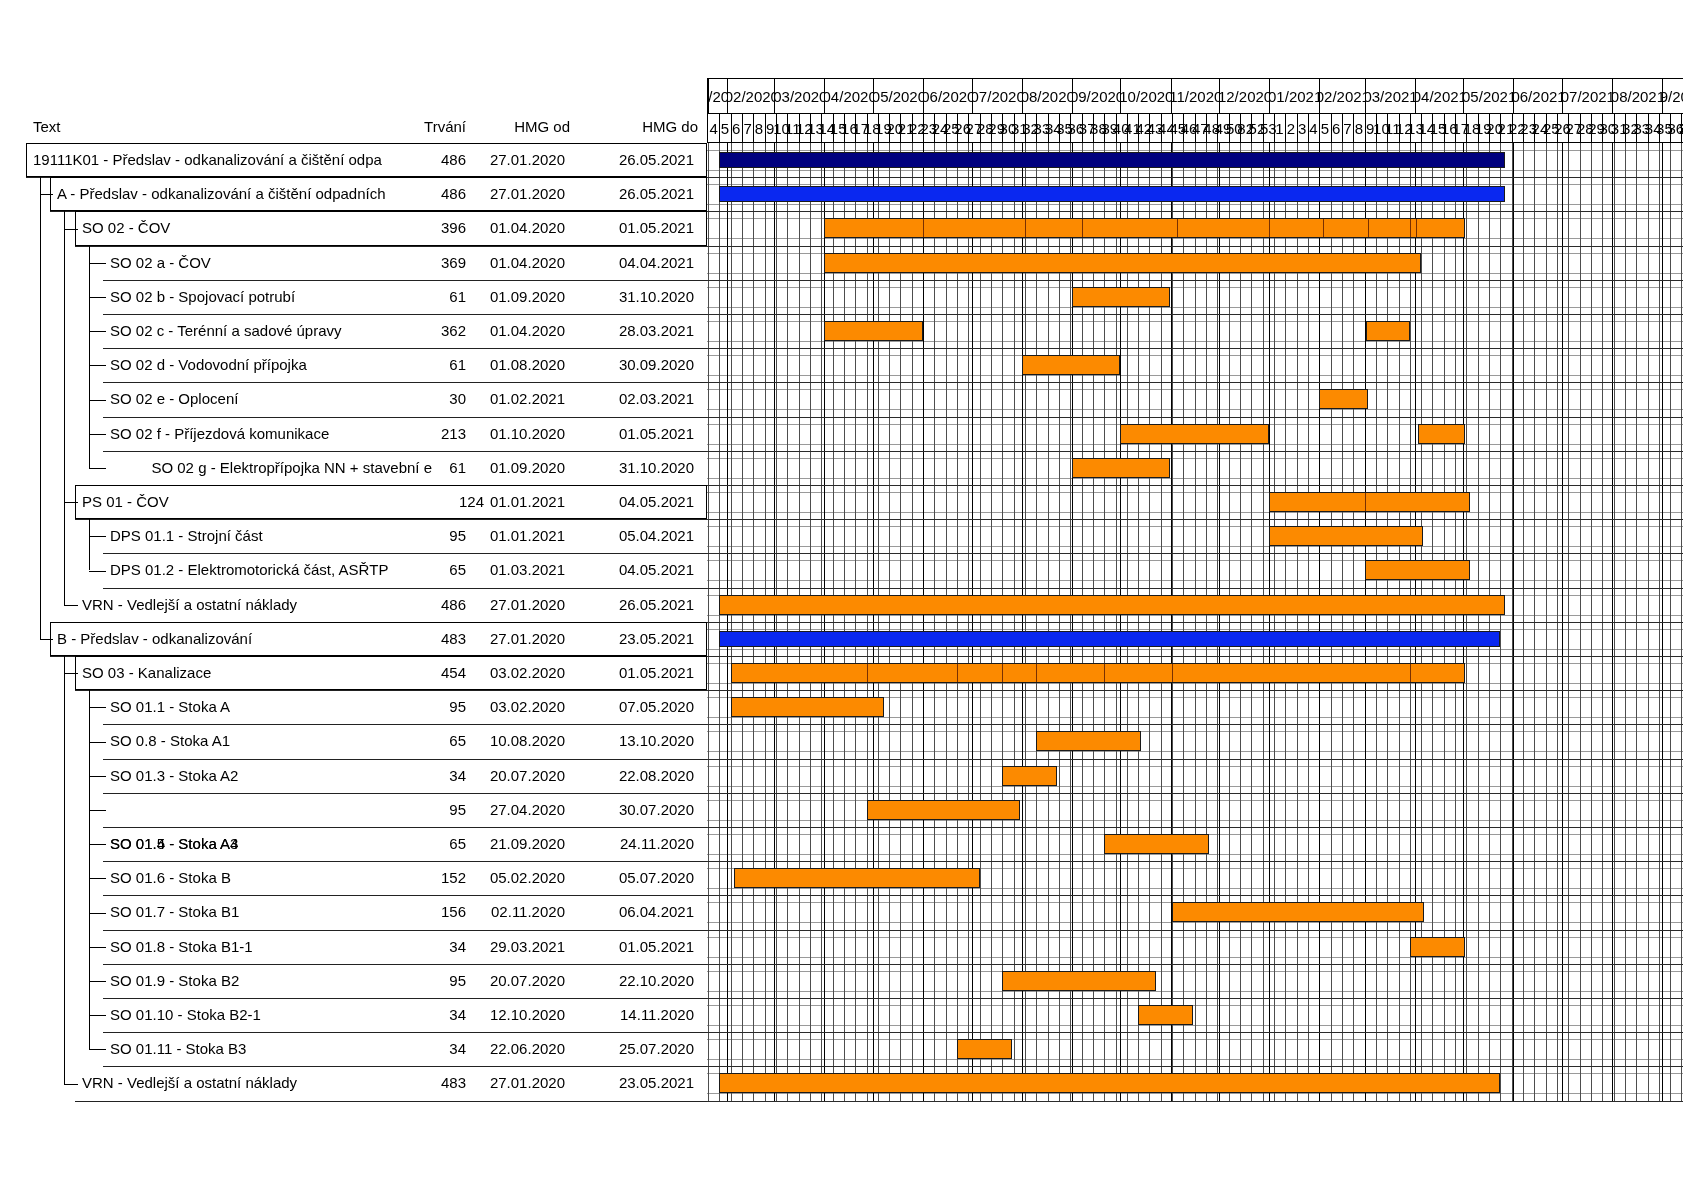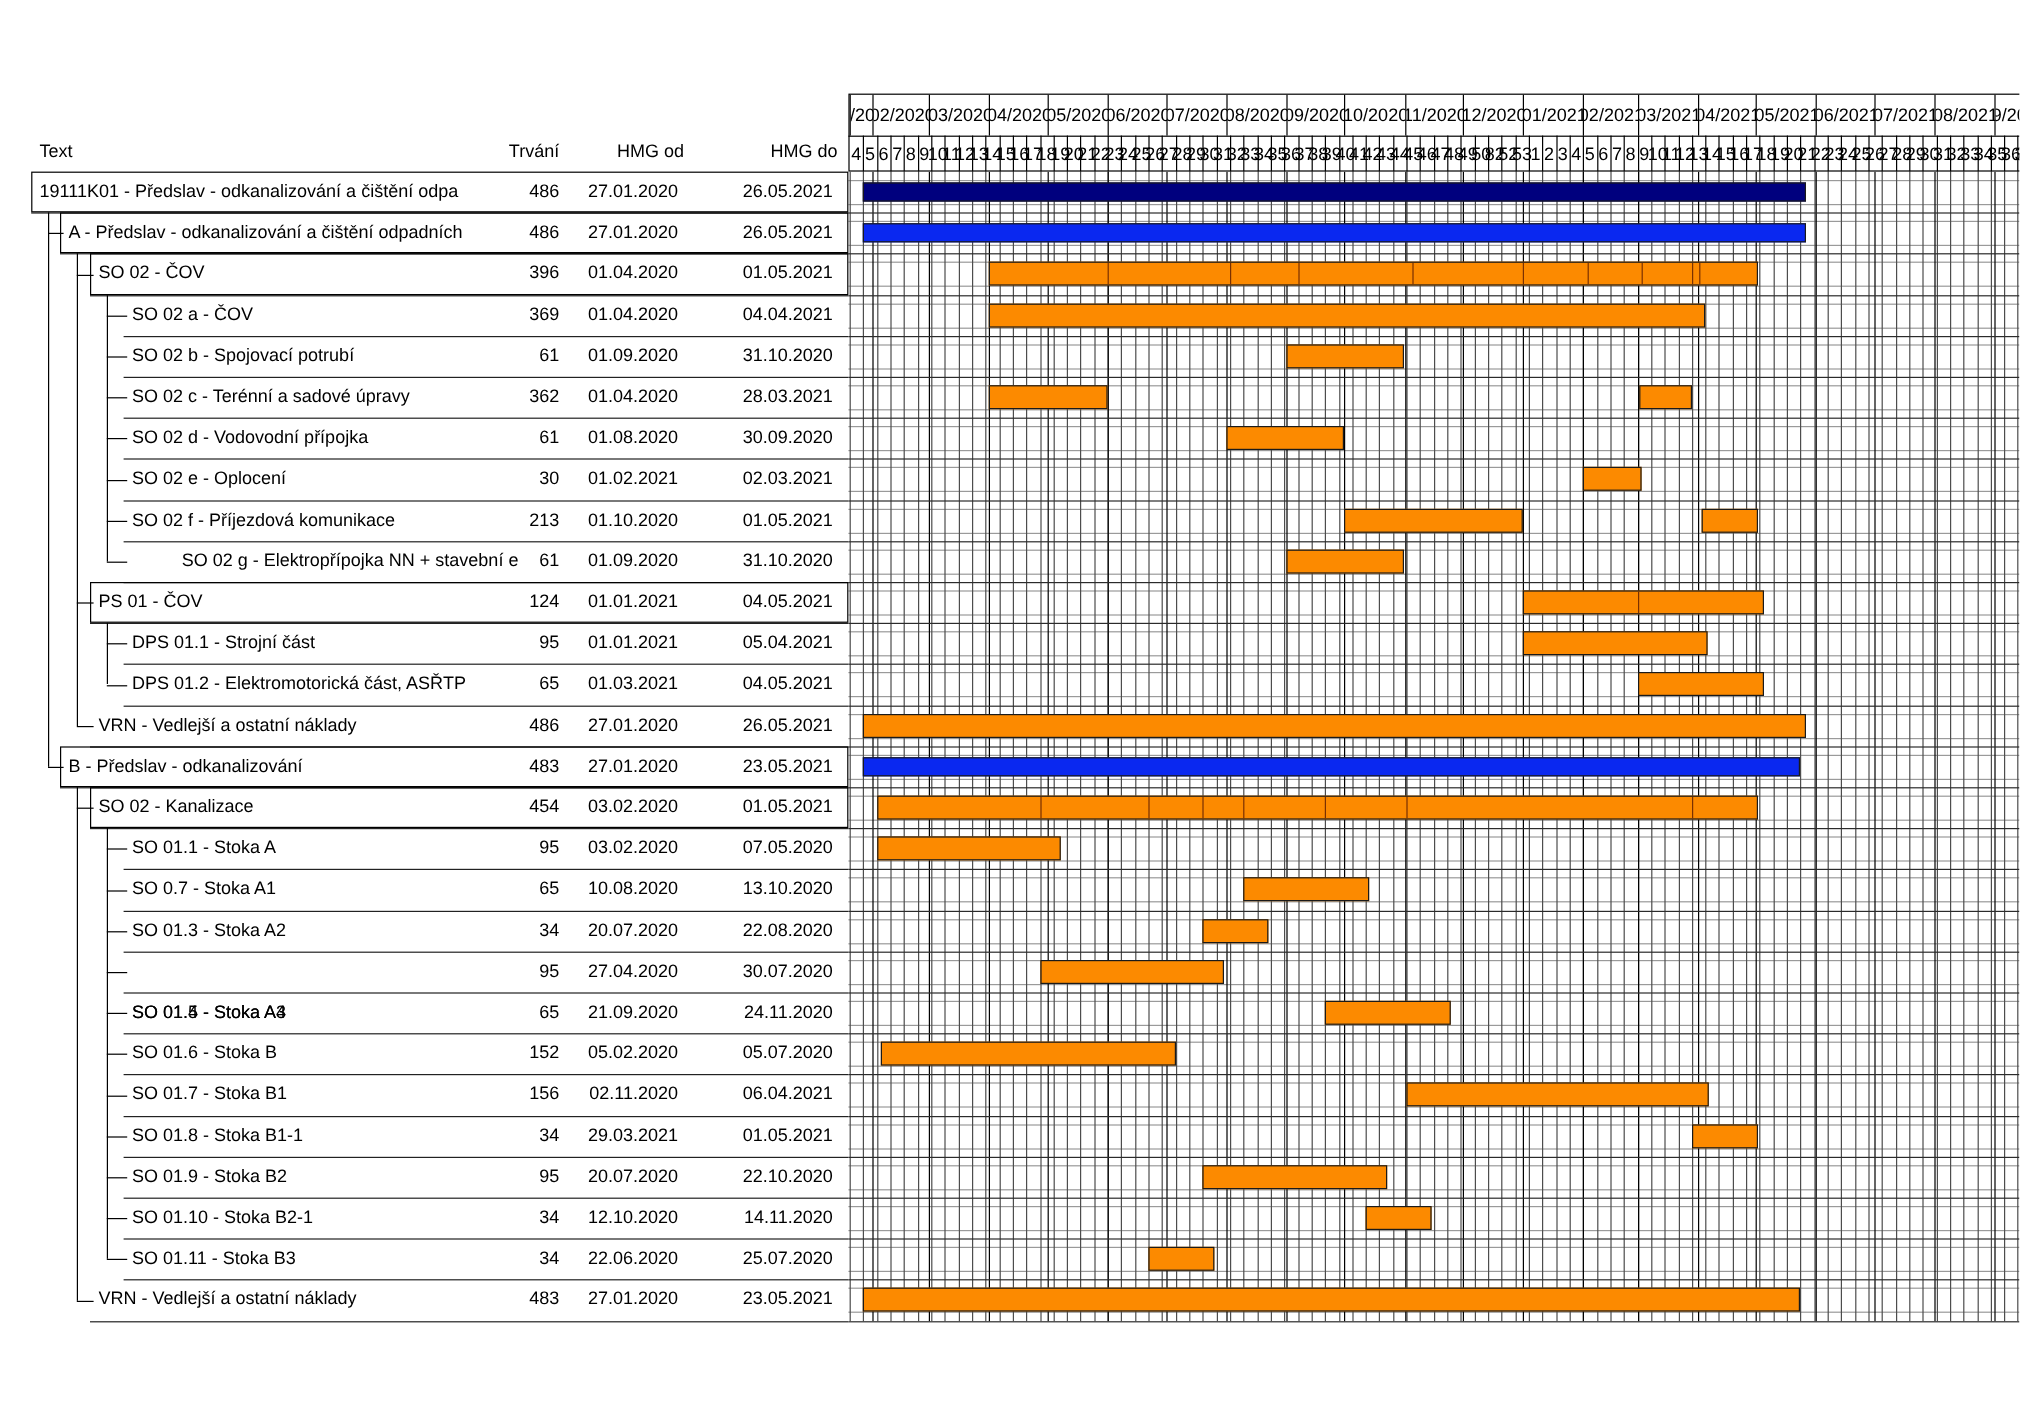--- a/index.html
+++ b/index.html
@@ -488,21 +488,21 @@
       <div class="abs" style="left: 0px; top: 450.8px; width: 707px; height: 34.2px;"></div>
       <div class="abs rowline" style="left: 103px; top: 485px; width: 604px;"></div>
       <div class="abs task-label" style="left: 110px; top: 450.8px; width: 322px; height: 34.2px; line-height: 34.2px; text-align: right;">SO 02 g - Elektropřípojka NN + stavební e</div>
       <div class="abs num" style="left: 366px; top: 450.8px; width: 100px; height: 34.2px; line-height: 34.2px;">61</div>
       <div class="abs num" style="left: 465px; top: 450.8px; width: 100px; height: 34.2px; line-height: 34.2px;">01.09.2020</div>
       <div class="abs num" style="left: 594px; top: 450.8px; width: 100px; height: 34.2px; line-height: 34.2px;">31.10.2020</div>
       <div class="abs" style="left: 0px; top: 485px; width: 707px; height: 34.2px;"></div>
       <div class="abs rowline" style="left: 75px; top: 519.2px; width: 632px;"></div>
       <div class="abs rowbox" style="left: 75px; top: 485px; width: 632px; height: 34.2px; box-sizing: border-box;"></div>
       <div class="abs task-label" style="left: 82px; top: 485px; width: 350px; height: 34.2px; line-height: 34.2px;">PS 01 - ČOV</div>
-      <div class="abs num" style="left: 366px; top: 485px; width: 100px; height: 44px; line-height: 34.2px;">124</div>
+      <div class="abs num" style="left: 384px; top: 485px; width: 100px; height: 44px; line-height: 34.2px;">124</div>
       <div class="abs num" style="left: 465px; top: 485px; width: 100px; height: 34.2px; line-height: 34.2px;">01.01.2021</div>
       <div class="abs num" style="left: 594px; top: 485px; width: 100px; height: 34.2px; line-height: 34.2px;">04.05.2021</div>
       <div class="abs" style="left: 0px; top: 519.2px; width: 707px; height: 34.2px;"></div>
       <div class="abs rowline" style="left: 103px; top: 553.4px; width: 604px;"></div>
       <div class="abs task-label" style="left: 110px; top: 519.2px; width: 322px; height: 34.2px; line-height: 34.2px;">DPS 01.1 - Strojní část</div>
       <div class="abs num" style="left: 366px; top: 519.2px; width: 100px; height: 34.2px; line-height: 34.2px;">95</div>
       <div class="abs num" style="left: 465px; top: 519.2px; width: 100px; height: 34.2px; line-height: 34.2px;">01.01.2021</div>
       <div class="abs num" style="left: 594px; top: 519.2px; width: 100px; height: 34.2px; line-height: 34.2px;">05.04.2021</div>
       <div class="abs" style="left: 0px; top: 553.4px; width: 707px; height: 34.2px;"></div>
       <div class="abs rowline" style="left: 103px; top: 587.6px; width: 604px;"></div>
@@ -519,33 +519,33 @@
       <div class="abs" style="left: 0px; top: 621.8px; width: 707px; height: 34.2px;"></div>
       <div class="abs rowline" style="left: 50px; top: 656px; width: 657px;"></div>
       <div class="abs rowbox" style="left: 50px; top: 621.8px; width: 657px; height: 34.2px; box-sizing: border-box;"></div>
       <div class="abs task-label" style="left: 57px; top: 621.8px; width: 375px; height: 34.2px; line-height: 34.2px;">B - Předslav - odkanalizování</div>
       <div class="abs num" style="left: 366px; top: 621.8px; width: 100px; height: 34.2px; line-height: 34.2px;">483</div>
       <div class="abs num" style="left: 465px; top: 621.8px; width: 100px; height: 34.2px; line-height: 34.2px;">27.01.2020</div>
       <div class="abs num" style="left: 594px; top: 621.8px; width: 100px; height: 34.2px; line-height: 34.2px;">23.05.2021</div>
       <div class="abs" style="left: 0px; top: 656px; width: 707px; height: 34.2px;"></div>
       <div class="abs rowline" style="left: 75px; top: 690.2px; width: 632px;"></div>
       <div class="abs rowbox" style="left: 75px; top: 656px; width: 632px; height: 34.2px; box-sizing: border-box;"></div>
-      <div class="abs task-label" style="left: 82px; top: 656px; width: 350px; height: 34.2px; line-height: 34.2px;">SO 02 - Kanalizace</div>
+      <div class="abs task-label" style="left: 82px; top: 656px; width: 350px; height: 34.2px; line-height: 34.2px;">SO 03 - Kanalizace</div>
       <div class="abs num" style="left: 366px; top: 656px; width: 100px; height: 34.2px; line-height: 34.2px;">454</div>
       <div class="abs num" style="left: 465px; top: 656px; width: 100px; height: 34.2px; line-height: 34.2px;">03.02.2020</div>
       <div class="abs num" style="left: 594px; top: 656px; width: 100px; height: 34.2px; line-height: 34.2px;">01.05.2021</div>
       <div class="abs" style="left: 0px; top: 690.2px; width: 707px; height: 34.2px;"></div>
       <div class="abs rowline" style="left: 103px; top: 724.4px; width: 604px;"></div>
       <div class="abs task-label" style="left: 110px; top: 690.2px; width: 322px; height: 34.2px; line-height: 34.2px;">SO 01.1 - Stoka A</div>
       <div class="abs num" style="left: 366px; top: 690.2px; width: 100px; height: 34.2px; line-height: 34.2px;">95</div>
       <div class="abs num" style="left: 465px; top: 690.2px; width: 100px; height: 34.2px; line-height: 34.2px;">03.02.2020</div>
       <div class="abs num" style="left: 594px; top: 690.2px; width: 100px; height: 34.2px; line-height: 34.2px;">07.05.2020</div>
       <div class="abs" style="left: 0px; top: 724.4px; width: 707px; height: 34.2px;"></div>
       <div class="abs rowline" style="left: 103px; top: 758.6px; width: 604px;"></div>
-      <div class="abs task-label" style="left: 110px; top: 724.4px; width: 322px; height: 34.2px; line-height: 34.2px;">SO 0.7 - Stoka A1</div>
+      <div class="abs task-label" style="left: 110px; top: 724.4px; width: 322px; height: 34.2px; line-height: 34.2px;">SO 0.8 - Stoka A1</div>
       <div class="abs num" style="left: 366px; top: 724.4px; width: 100px; height: 34.2px; line-height: 34.2px;">65</div>
       <div class="abs num" style="left: 465px; top: 724.4px; width: 100px; height: 34.2px; line-height: 34.2px;">10.08.2020</div>
       <div class="abs num" style="left: 594px; top: 724.4px; width: 100px; height: 34.2px; line-height: 34.2px;">13.10.2020</div>
       <div class="abs" style="left: 0px; top: 758.6px; width: 707px; height: 34.2px;"></div>
       <div class="abs rowline" style="left: 103px; top: 792.8px; width: 604px;"></div>
       <div class="abs task-label" style="left: 110px; top: 758.6px; width: 322px; height: 34.2px; line-height: 34.2px;">SO 01.3 - Stoka A2</div>
       <div class="abs num" style="left: 366px; top: 758.6px; width: 100px; height: 34.2px; line-height: 34.2px;">34</div>
       <div class="abs num" style="left: 465px; top: 758.6px; width: 100px; height: 34.2px; line-height: 34.2px;">20.07.2020</div>
       <div class="abs num" style="left: 594px; top: 758.6px; width: 100px; height: 34.2px; line-height: 34.2px;">22.08.2020</div>
       <div class="abs" style="left: 0px; top: 792.8px; width: 707px; height: 34.2px;"></div>

